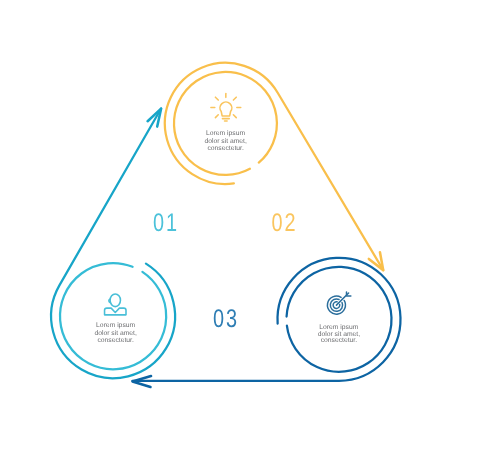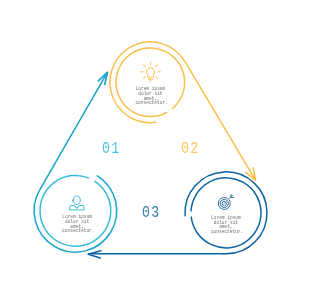--- a/index.html
+++ b/index.html
@@ -1,17 +1,17 @@
 <!DOCTYPE html>
 <html><head>
 <meta charset="utf-8">
 <style>
   html,body{margin:0;padding:0;width:300px;height:300px;background:#ffffff;
     font-family:"Liberation Sans",sans-serif;}
-  #stage{position:relative;width:300px;height:300px;overflow:hidden;background:#fff;font-family:Liberation Mono, monospace;}
+  #stage{position:relative;width:300px;height:300px;overflow:hidden;background:#fff;}
   svg.layer{display:block;position:absolute;left:0;top:0;}
   .num{position:absolute;font-size:17px;letter-spacing:1.6px;white-space:nowrap;
        transform:scaleX(0.78);transform-origin:left top;}
   .body{position:absolute;text-align:center;font-size:4.5px;line-height:4.72px;
         color:#6d6e71;width:30px;}
 </style>
 </head>
 <body>
 
 <div id="stage">

